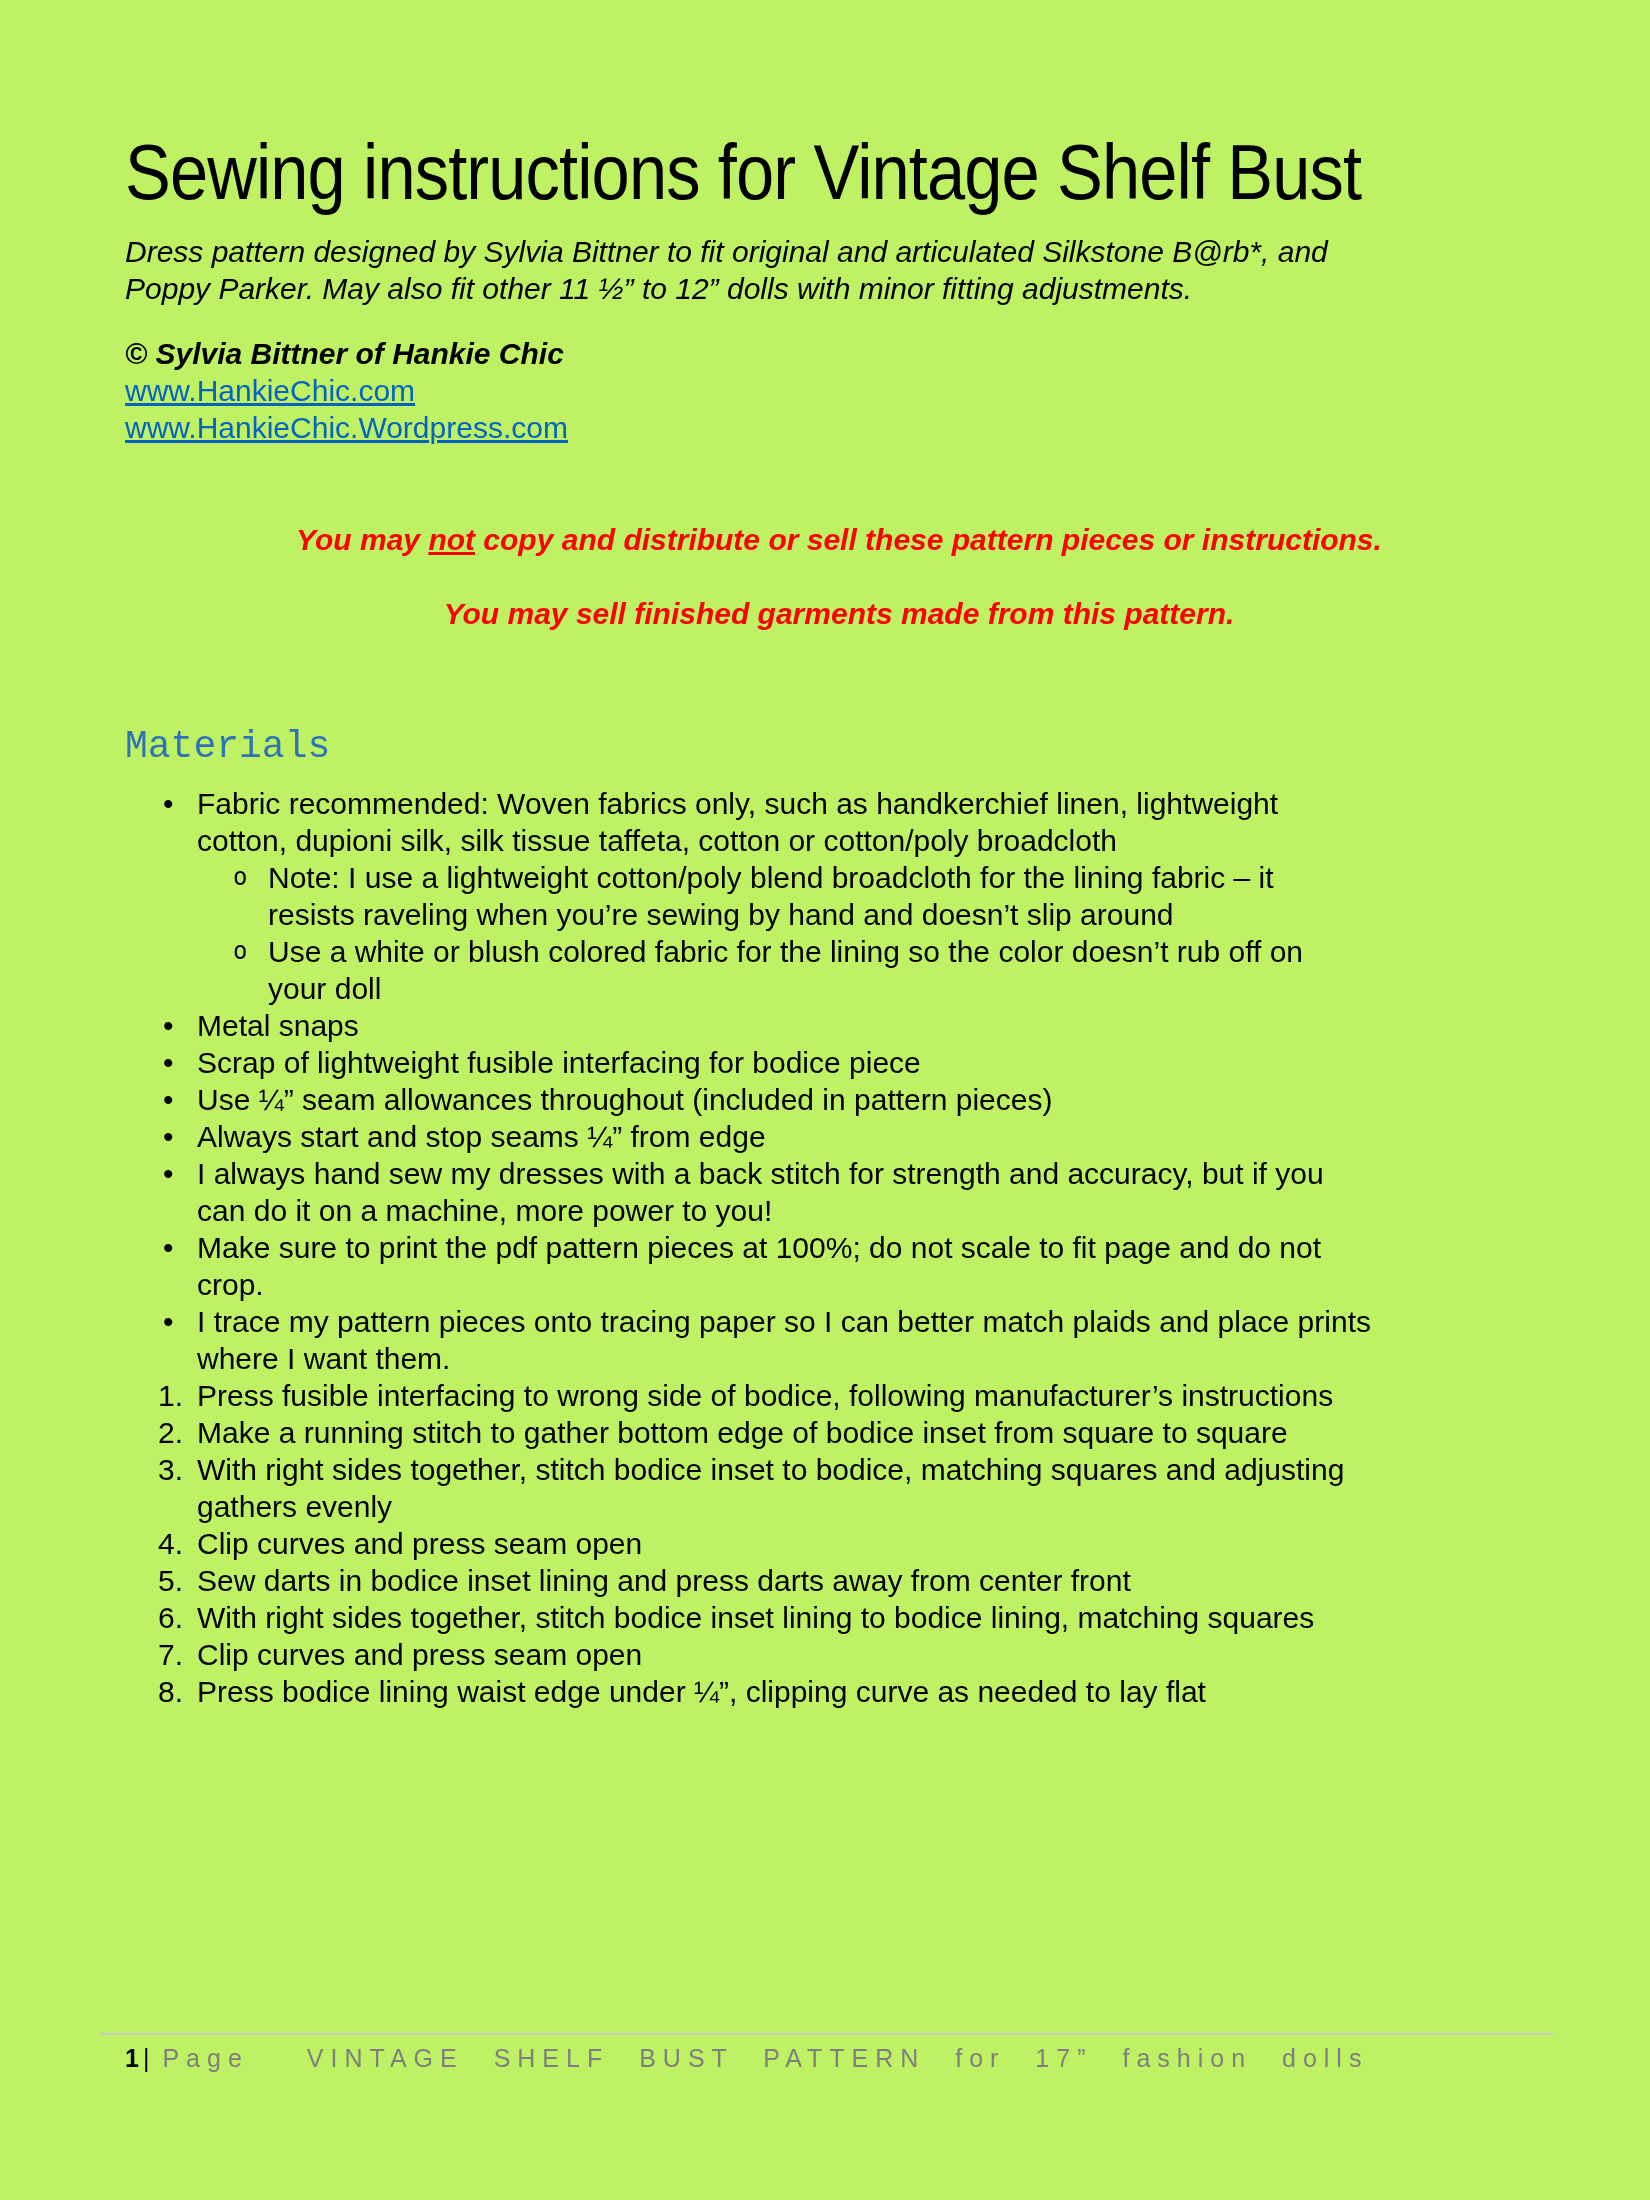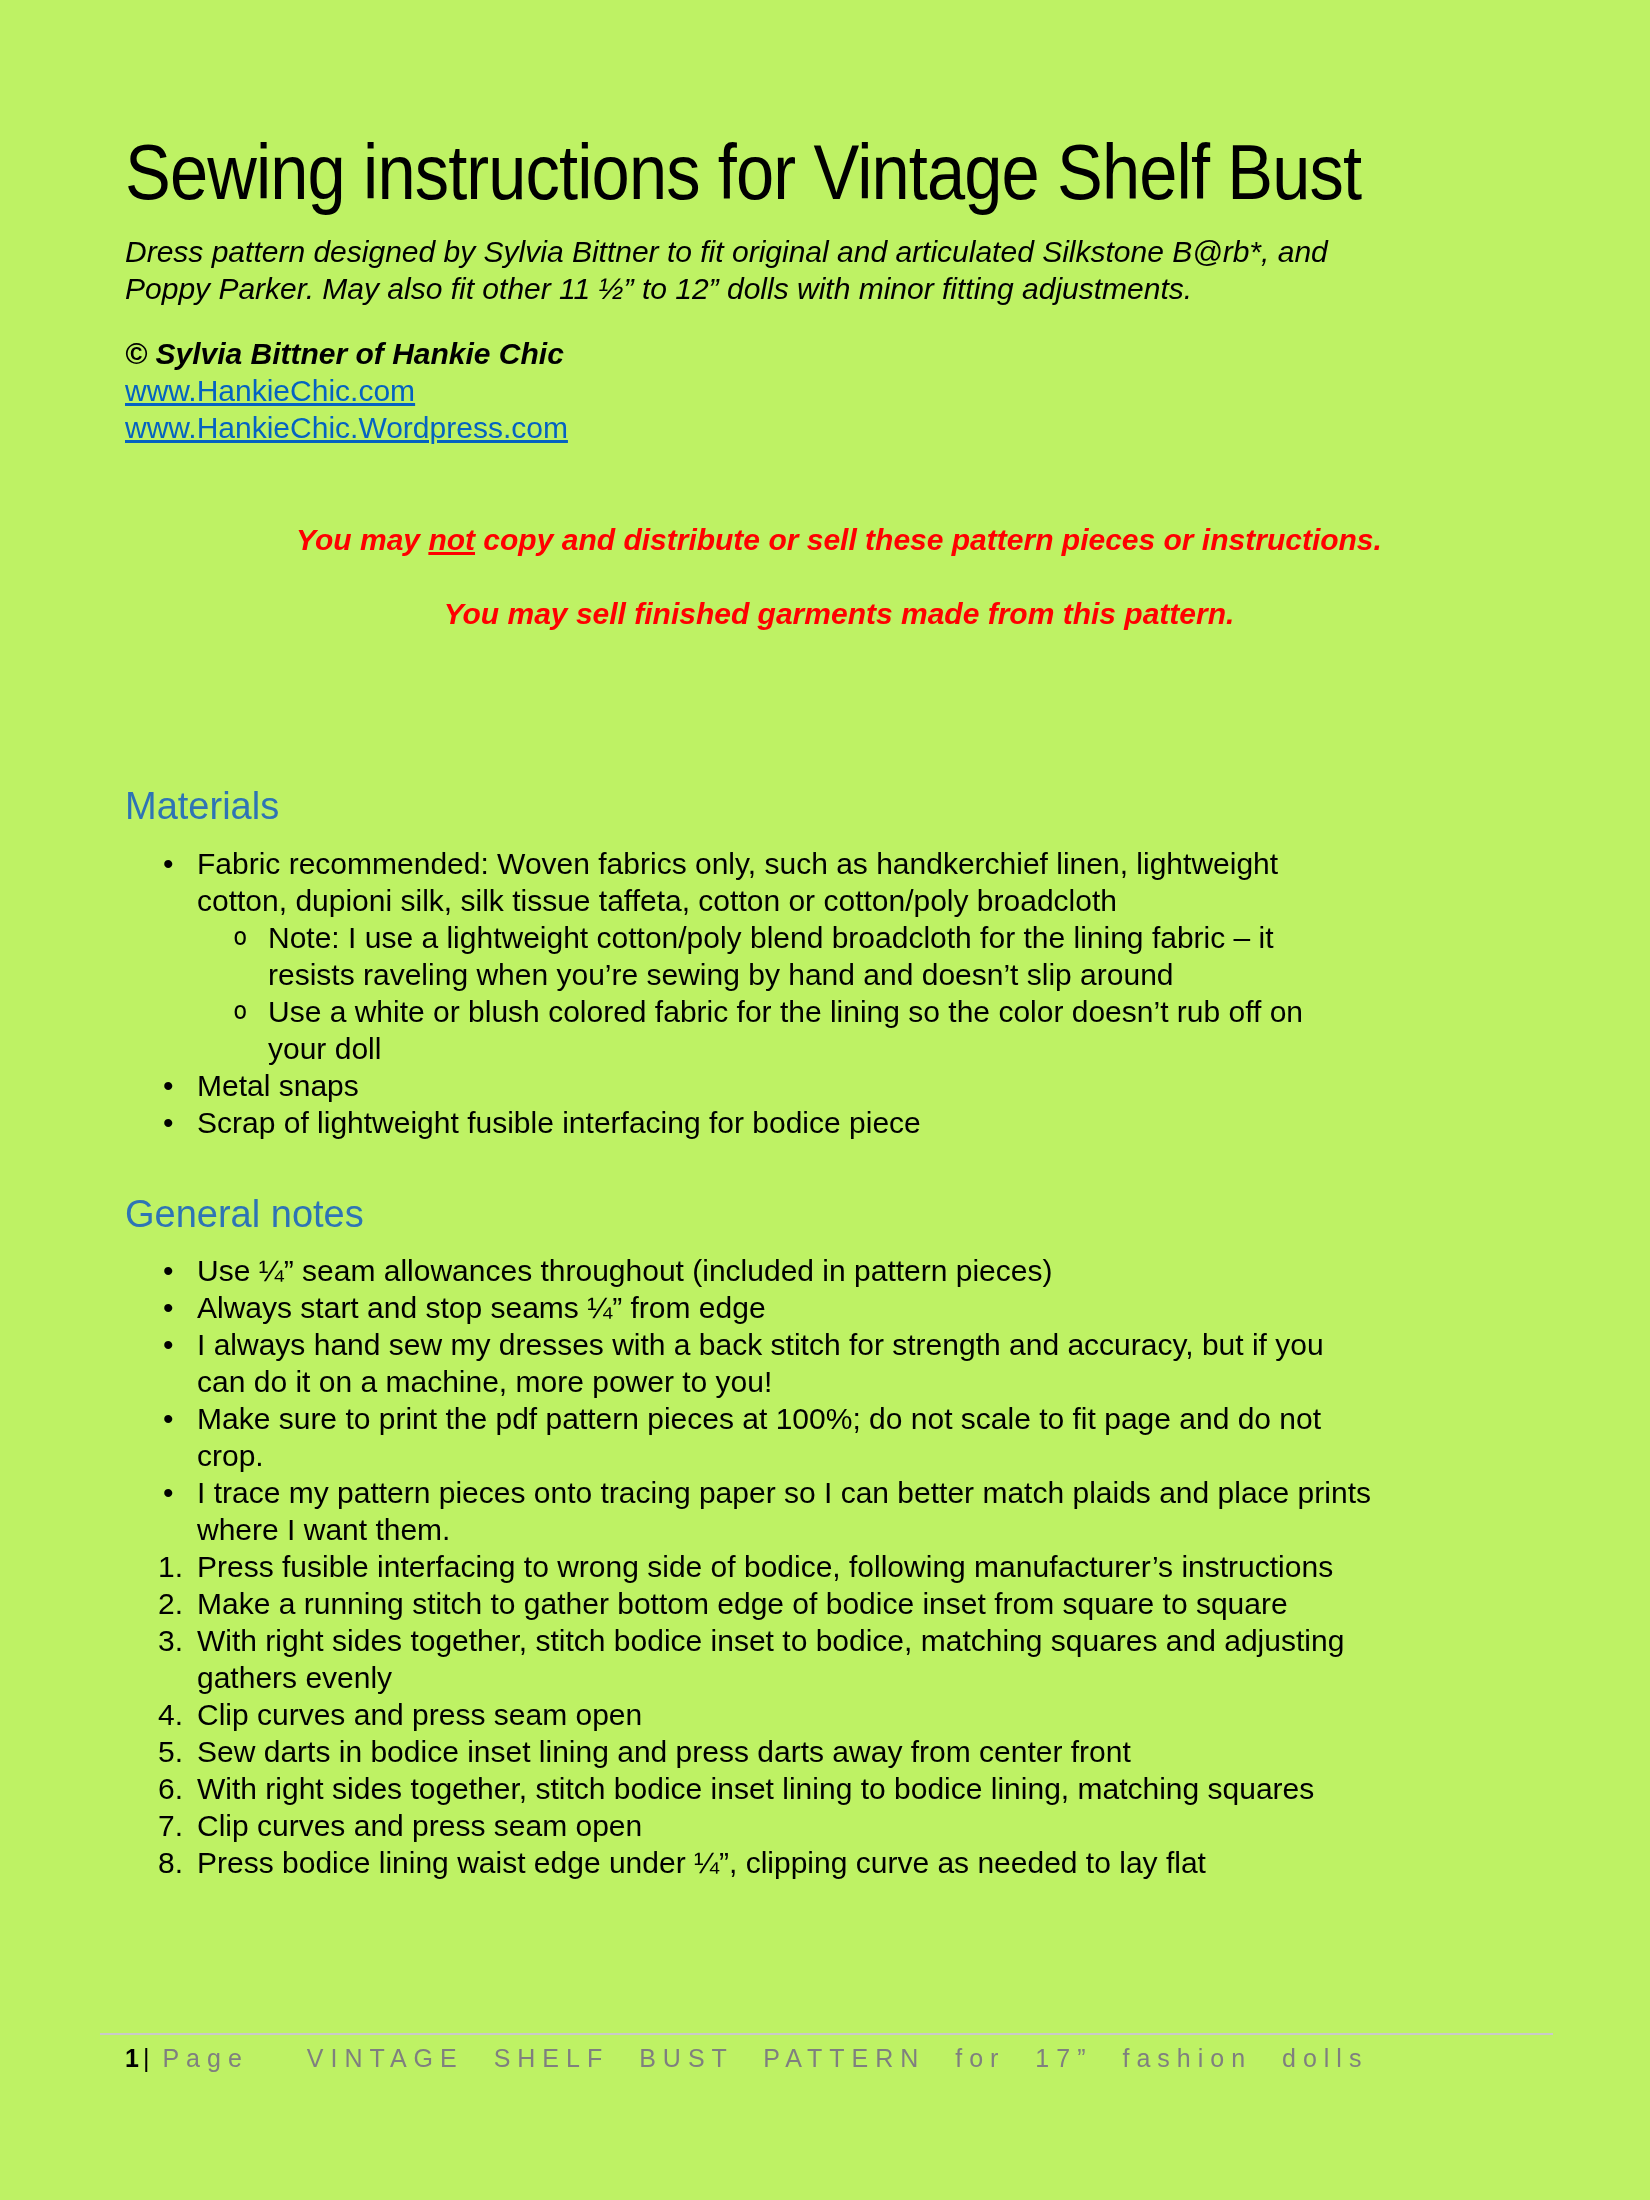--- a/index.html
+++ b/index.html
@@ -46,21 +46,21 @@
     font-style:italic;font-weight:700;color:var(--warning-red);
     white-space:pre-line;
     text-align:center;
   }
   .warning .u{text-decoration:underline;}
 
   h2{
     font-size:38px;font-weight:400;color:var(--heading-blue);
     margin:0 0 16px 0;line-height:1.15;
   }
-  .sec-materials h2{margin-top:116px;}
+  .sec-materials h2{margin-top:56px;font-family:Liberation Mono, monospace;}
   .sec-general h2{margin-top:52px;}
   .sec-bodice h2{margin-top:52px;}
 
   .li{display:flex;font-size:30px;line-height:37px;}
   .li .li-text{white-space:pre-line;}
   .li.l1{padding-left:38px;}
   .li.l1 .marker{flex:0 0 34px;}
   .li.l2{padding-left:108px;}
   .li.l2 .marker{flex:0 0 35px;font-family:"DejaVu Sans Mono",monospace;font-size:24px;}
   .li.num{padding-left:33px;}
@@ -123,21 +123,20 @@
         <span class="marker">•</span>
         <span class="li-text">Metal snaps</span>
       </div>
       <div class="li l1">
         <span class="marker">•</span>
         <span class="li-text">Scrap of lightweight fusible interfacing for bodice piece</span>
       </div>
     </div>
 
     <div class="sec-general">
-      <h2>General notes</h2>
       <div class="li l1">
         <span class="marker">•</span>
         <span class="li-text">Use ¼” seam allowances throughout (included in pattern pieces)</span>
       </div>
       <div class="li l1">
         <span class="marker">•</span>
         <span class="li-text">Always start and stop seams ¼” from edge</span>
       </div>
       <div class="li l1">
         <span class="marker">•</span>

